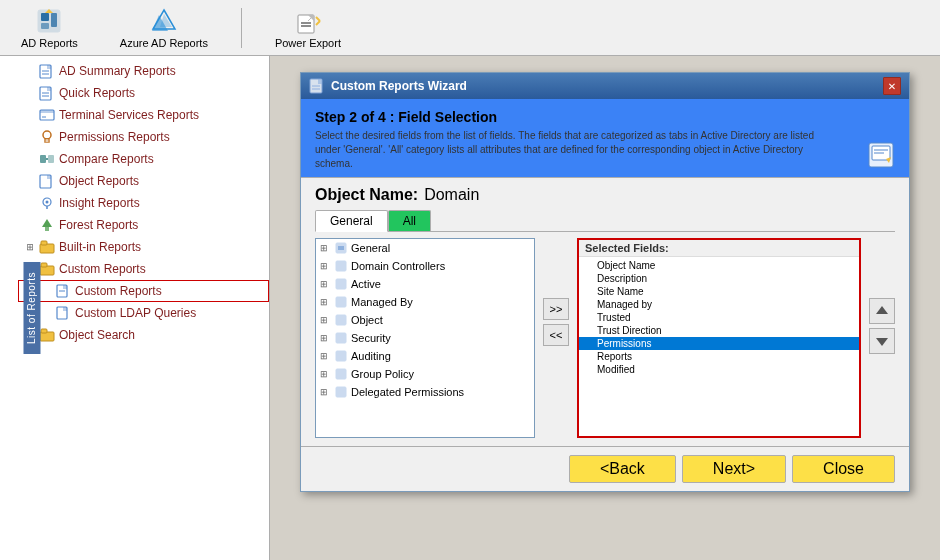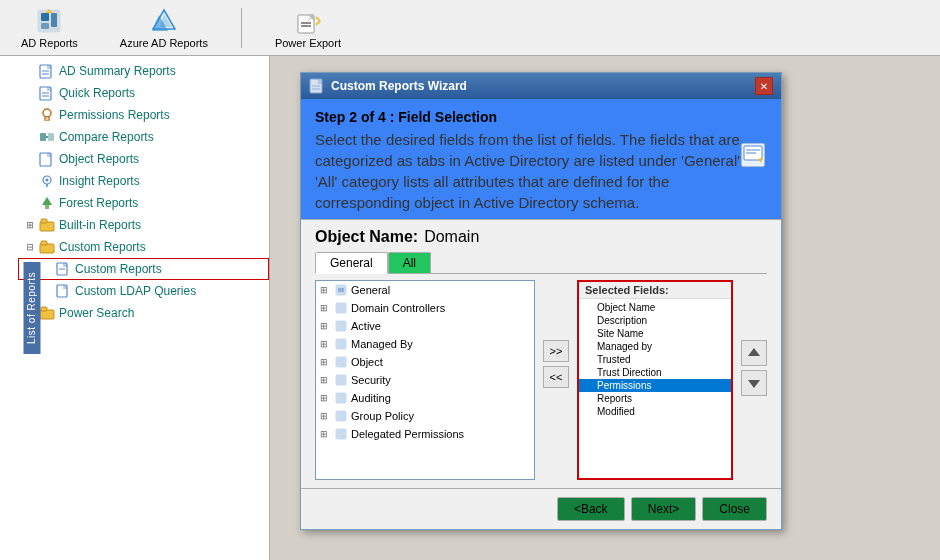--- a/index.html
+++ b/index.html
@@ -105,38 +105,38 @@
       width: 16px;
       height: 16px;
       margin-right: 4px;
       flex-shrink: 0;
       display: inline-flex;
       align-items: center;
       justify-content: center;
     }
     .tree-item .item-label {
       font-size: 12px;
-      color: #0f766e;
+      color: #7f1d1d;
     }
     .tree-child { padding-left: 20px; }
 
     
     .content-area {
       flex: 1;
       background: #d4d0c8;
       position: relative;
       overflow: hidden;
     }
 
     
     .dialog {
       position: absolute;
       top: 16px;
       left: 30px;
-      width: 482px;
+      width: 610px;
       background: #f0f0f0;
       border: 1px solid #7a9bba;
       box-shadow: 3px 3px 8px rgba(0,0,0,0.35);
     }
     .dialog-titlebar {
       background: linear-gradient(to bottom, #4a7cb5, #2a5a9a);
       color: #fff;
       padding: 4px 8px;
       display: flex;
       align-items: center;
@@ -170,21 +170,21 @@
       border-bottom: 1px solid #adadad;
       background: #3b82f6;
     }
     .dialog-header h2 {
       font-size: 14px;
       font-weight: bold;
       color: #000;
       margin-bottom: 4px;
     }
     .dialog-header-desc {
-      font-size: 15px;
+      font-size: 10px;
       color: #333;
       line-height: 1.4;
       max-width: 510px;
     }
     .dialog-header-right {
       position: absolute;
       right: 14px;
       top: 42px;
     }
     .dialog-body {
@@ -322,25 +322,25 @@
     
     .dialog-footer {
       display: flex;
       justify-content: flex-end;
       gap: 6px;
       padding: 8px 14px;
       border-top: 1px solid #adadad;
       background: #f0f0f0;
     }
     .footer-btn {
-      padding: 4px 16px;
-      background: #15803d;
+      padding: 4px 30px;
+      background: #fde047;
       border: 1px solid #adadad;
       cursor: pointer;
-      font-size: 12px;
+      font-size: 16px;
       border-radius: 2px;
     }
 
     
     .sidebar::-webkit-scrollbar { width: 8px; }
     .sidebar::-webkit-scrollbar-track { background: #f0f0f0; }
     .sidebar::-webkit-scrollbar-thumb { background: #adadad; }
 
     
     .icon-blue { color: #2a6fa5; }
@@ -416,20 +416,31 @@
           <svg width="16" height="16">
               <rect x="1" y="2" width="11" height="13" rx="1" fill="#fff" stroke="#5588cc" stroke-width="1.2"></rect>
               <rect x="8" y="2" width="4" height="4" fill="#5588cc" opacity="0.4"></rect>
               <line x1="3" y1="8" x2="10" y2="8" stroke="#5588cc" stroke-width="1"></line>
               <line x1="3" y1="11" x2="10" y2="11" stroke="#5588cc" stroke-width="1"></line>
             </svg>
         </span>
         <span class="item-label">Quick Reports</span>
       </div>
 
+      <div class="tree-item">
+        <span class="expander"></span>
+        <span class="item-icon icon-blue">
+          <svg width="16" height="16">
+              <rect x="1" y="3" width="14" height="10" rx="1" fill="#fff" stroke="#5588cc" stroke-width="1.2"></rect>
+              <rect x="1" y="3" width="14" height="3" fill="#5588cc" opacity="0.4"></rect>
+              <line x1="3" y1="10" x2="7" y2="10" stroke="#5588cc" stroke-width="1"></line>
+            </svg>
+        </span>
+        <span class="item-label">Terminal Services Reports</span>
+      </div>
 
       <div class="tree-item">
         <span class="expander"></span>
         <span class="item-icon icon-orange">
           <svg width="16" height="16">
               <circle cx="8" cy="6" r="4" fill="none" stroke="#c07020" stroke-width="1.5"></circle>
               <rect x="5" y="9" width="6" height="5" rx="1" fill="#c07020" opacity="0.7"></rect>
               <line x1="8" y1="10" x2="8" y2="13" stroke="#fff" stroke-width="1"></line>
             </svg>
         </span>
@@ -528,21 +539,21 @@
       </div>
 
       <div class="tree-item">
         <span class="expander">⊞</span>
         <span class="item-icon icon-orange">
           <svg width="16" height="16">
               <rect x="1" y="5" width="14" height="9" rx="1" fill="#f0c040" stroke="#c09020" stroke-width="1"></rect>
               <rect x="2" y="2" width="6" height="4" rx="1" fill="#f0c040" stroke="#c09020" stroke-width="1"></rect>
             </svg>
         </span>
-        <span class="item-label">Power Search</span>
+        <span class="item-label">Object Search</span>
       </div>
 
     </div>
   </div>
 
   <div class="content-area">
 
     <div class="dialog">
 
       <div class="dialog-titlebar">

